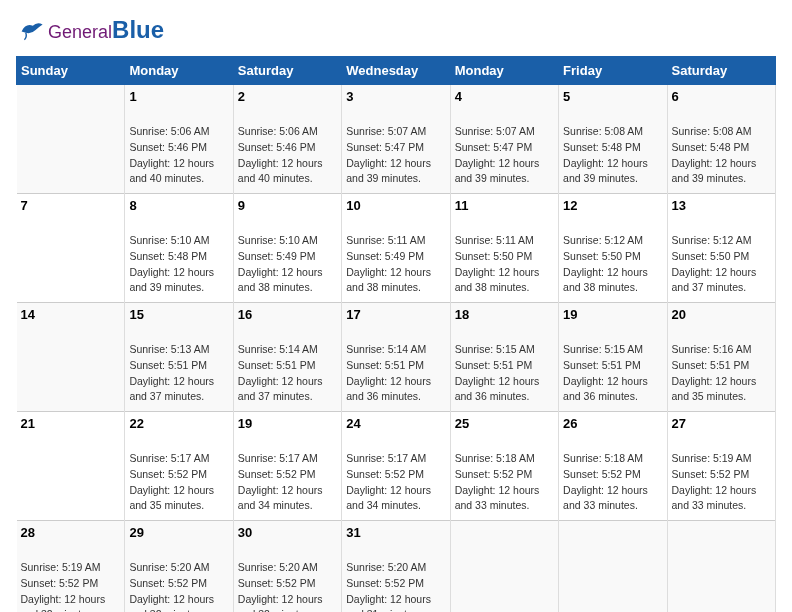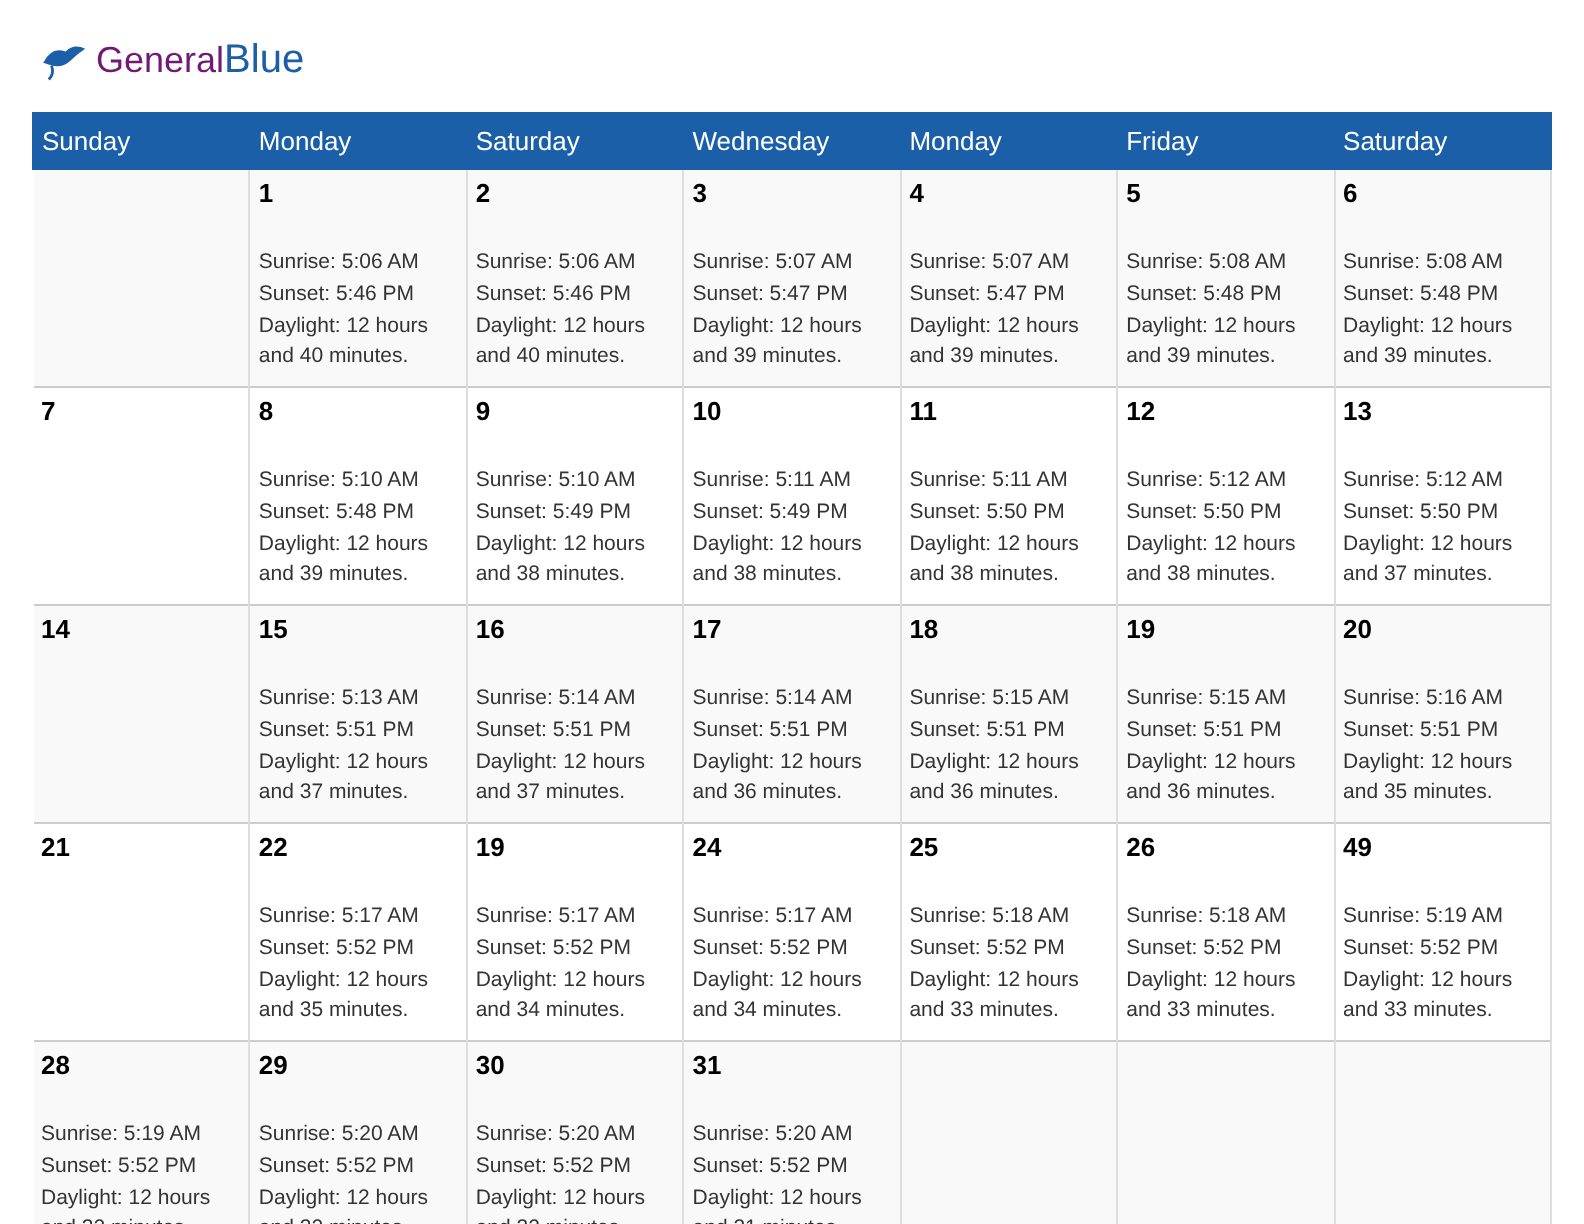--- a/index.html
+++ b/index.html
@@ -20,22 +20,22 @@
       display: flex;
       align-items: center;
       gap: 4px;
     }
     .logo-text-general {
       font-size: 18px;
       font-weight: normal;
       color: #701a75;
     }
     .logo-text-blue {
-      font-size: 20px;
-      font-weight: normal;
+      font-size: 24px;
+      font-weight: bold;
       color: #1a5fa8;
     }
     .logo-bird {
       width: 28px;
       height: 28px;
     }
     .title-section {
       text-align: right;
     }
     .main-title {
@@ -51,21 +51,21 @@
       width: 100%;
       border-collapse: collapse;
       font-size: 11px;
     }
     thead tr th {
       background-color: #1a5fa8;
       color: #fff;
       padding: 6px 4px;
       text-align: left;
       font-size: 13px;
-      font-weight: normal;
+      font-weight: bold;
       border: 1px solid #1a5fa8;
     }
     tbody tr {
       border-bottom: 1px solid #ccc;
     }
     tbody tr:nth-child(odd) {
       background-color: #f9f9f9;
     }
     tbody tr:nth-child(even) {
       background-color: #fff;
@@ -221,21 +221,21 @@
         </td>
         <td>
           <span class="day-number">25</span>
           <div class="day-info">Sunrise: 5:18 AM<br>Sunset: 5:52 PM<br>Daylight: 12 hours<br>and 33 minutes.</div>
         </td>
         <td>
           <span class="day-number">26</span>
           <div class="day-info">Sunrise: 5:18 AM<br>Sunset: 5:52 PM<br>Daylight: 12 hours<br>and 33 minutes.</div>
         </td>
         <td>
-          <span class="day-number">49</span>
+          <span class="day-number">27</span>
           <div class="day-info">Sunrise: 5:19 AM<br>Sunset: 5:52 PM<br>Daylight: 12 hours<br>and 33 minutes.</div>
         </td>
       </tr>
       <tr>
         <td>
           <span class="day-number">28</span>
           <div class="day-info">Sunrise: 5:19 AM<br>Sunset: 5:52 PM<br>Daylight: 12 hours<br>and 32 minutes.</div>
         </td>
         <td>
           <span class="day-number">29</span>

